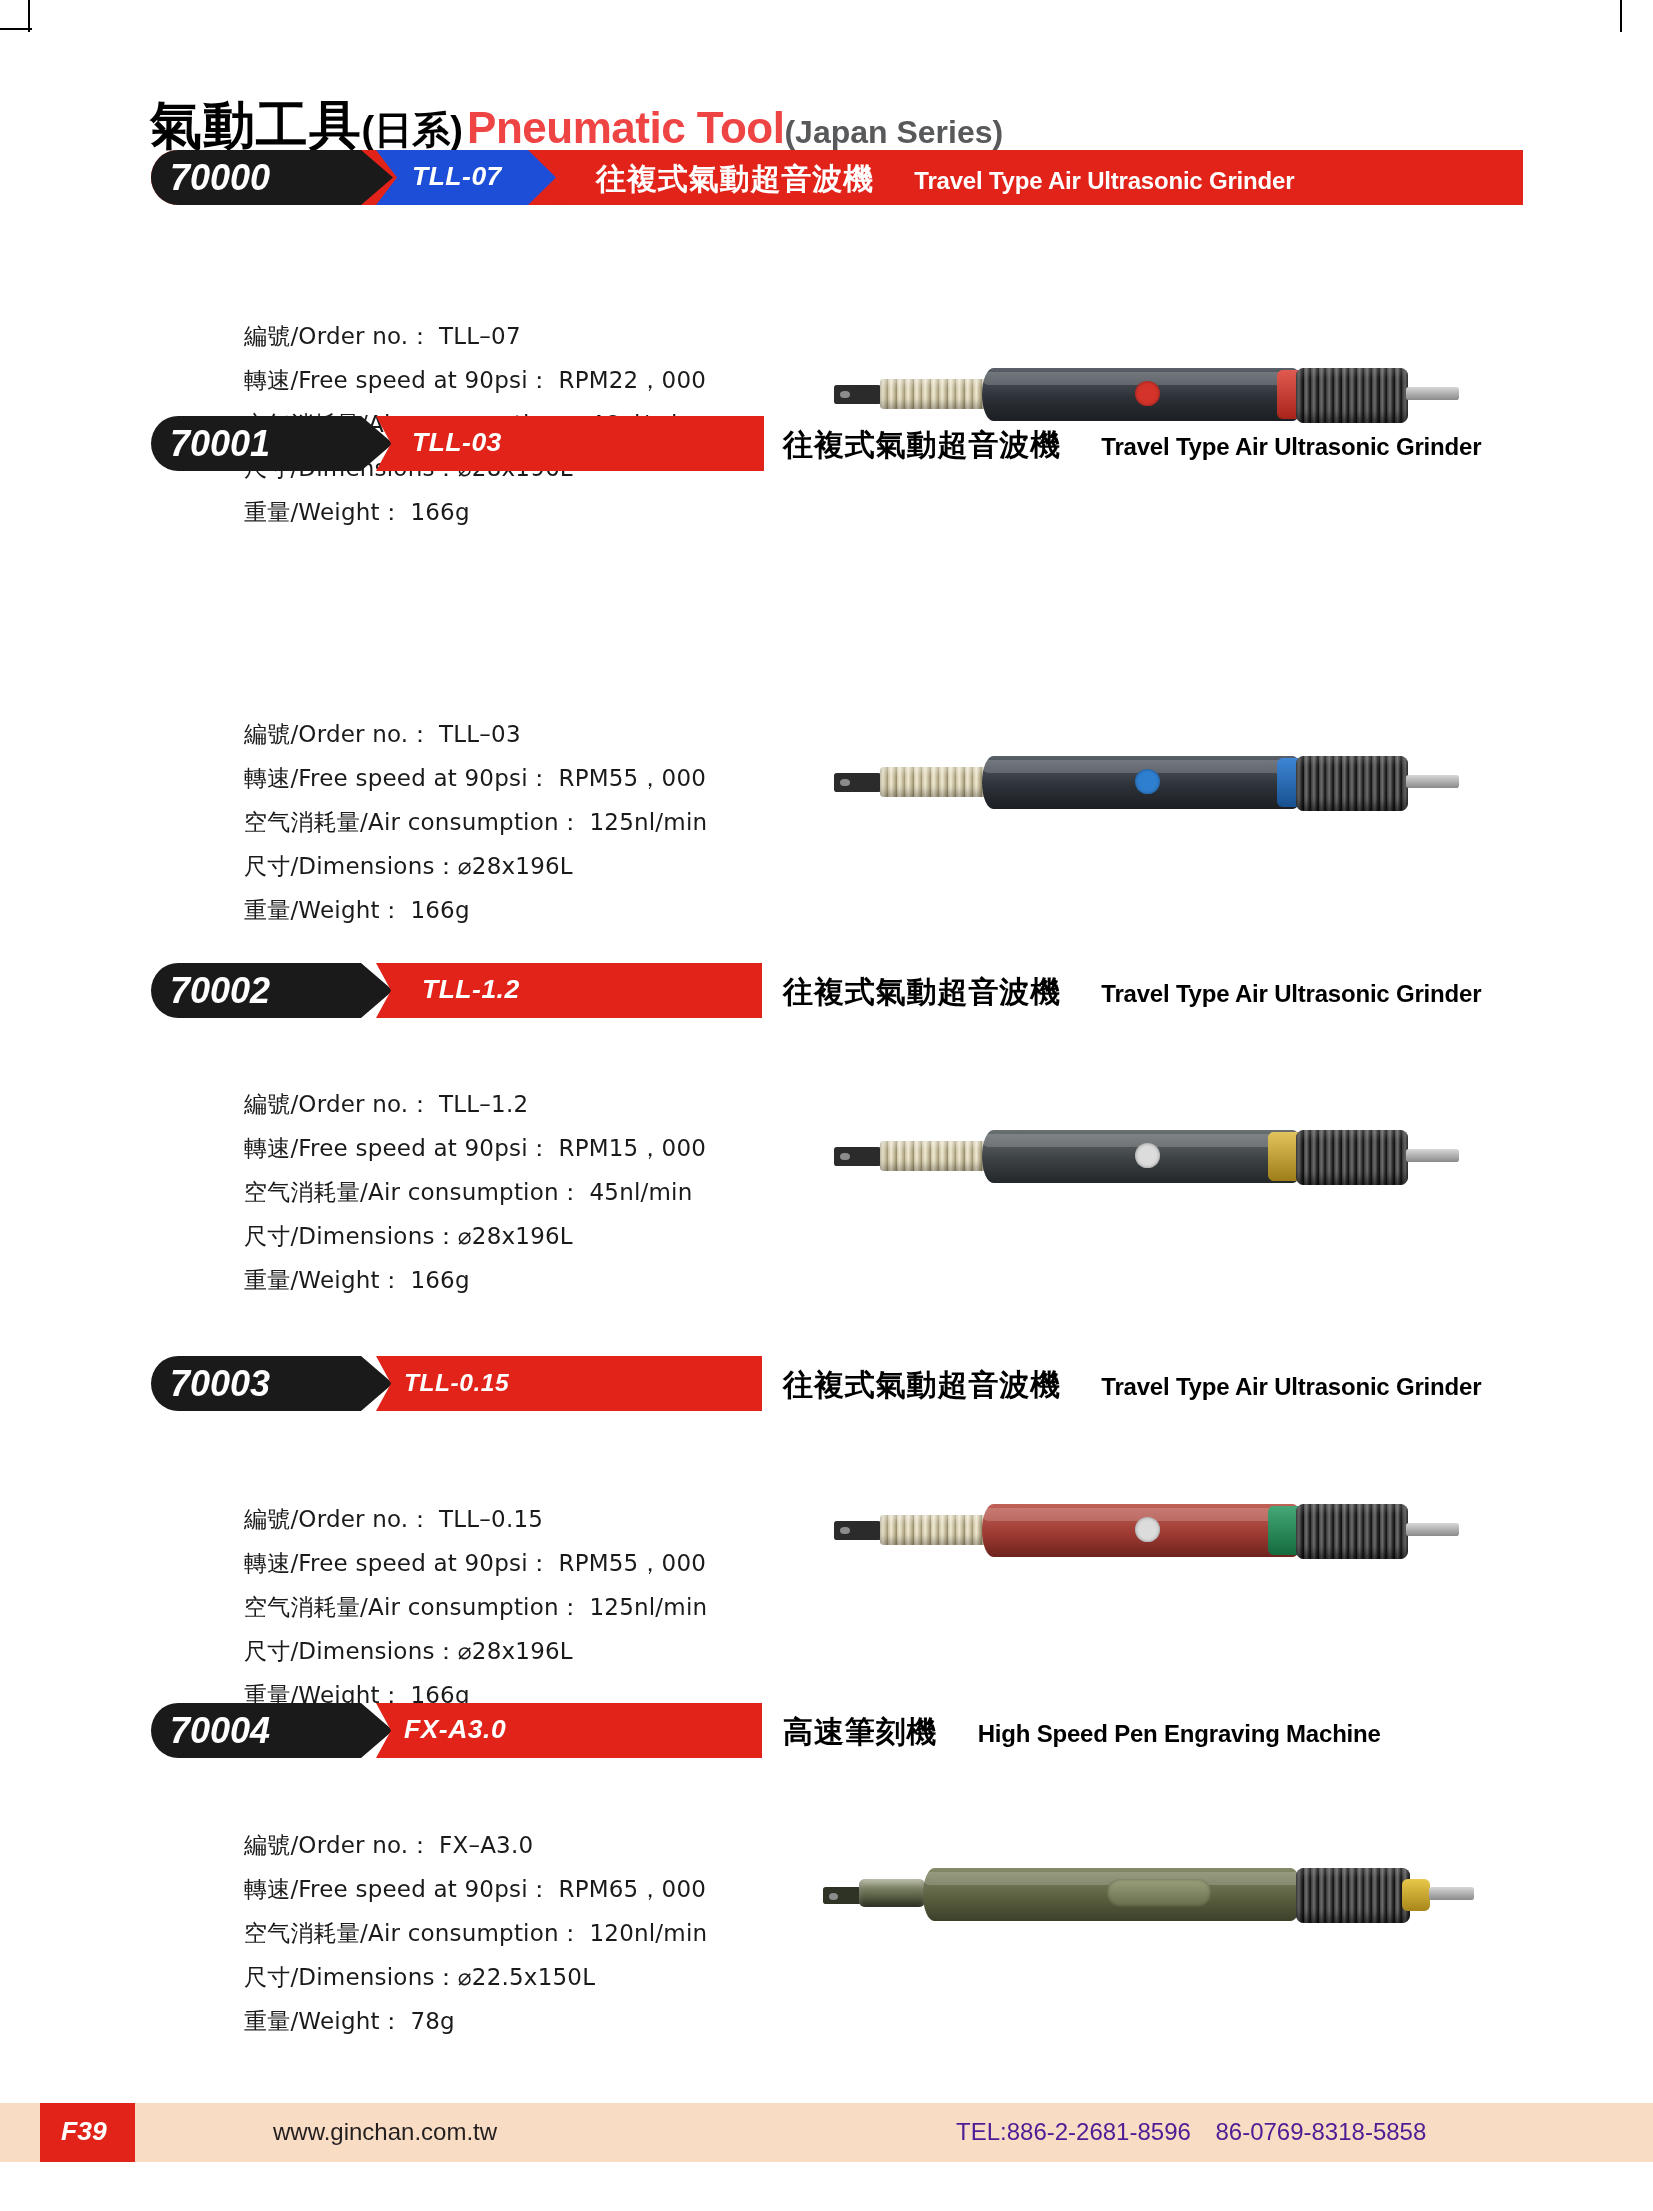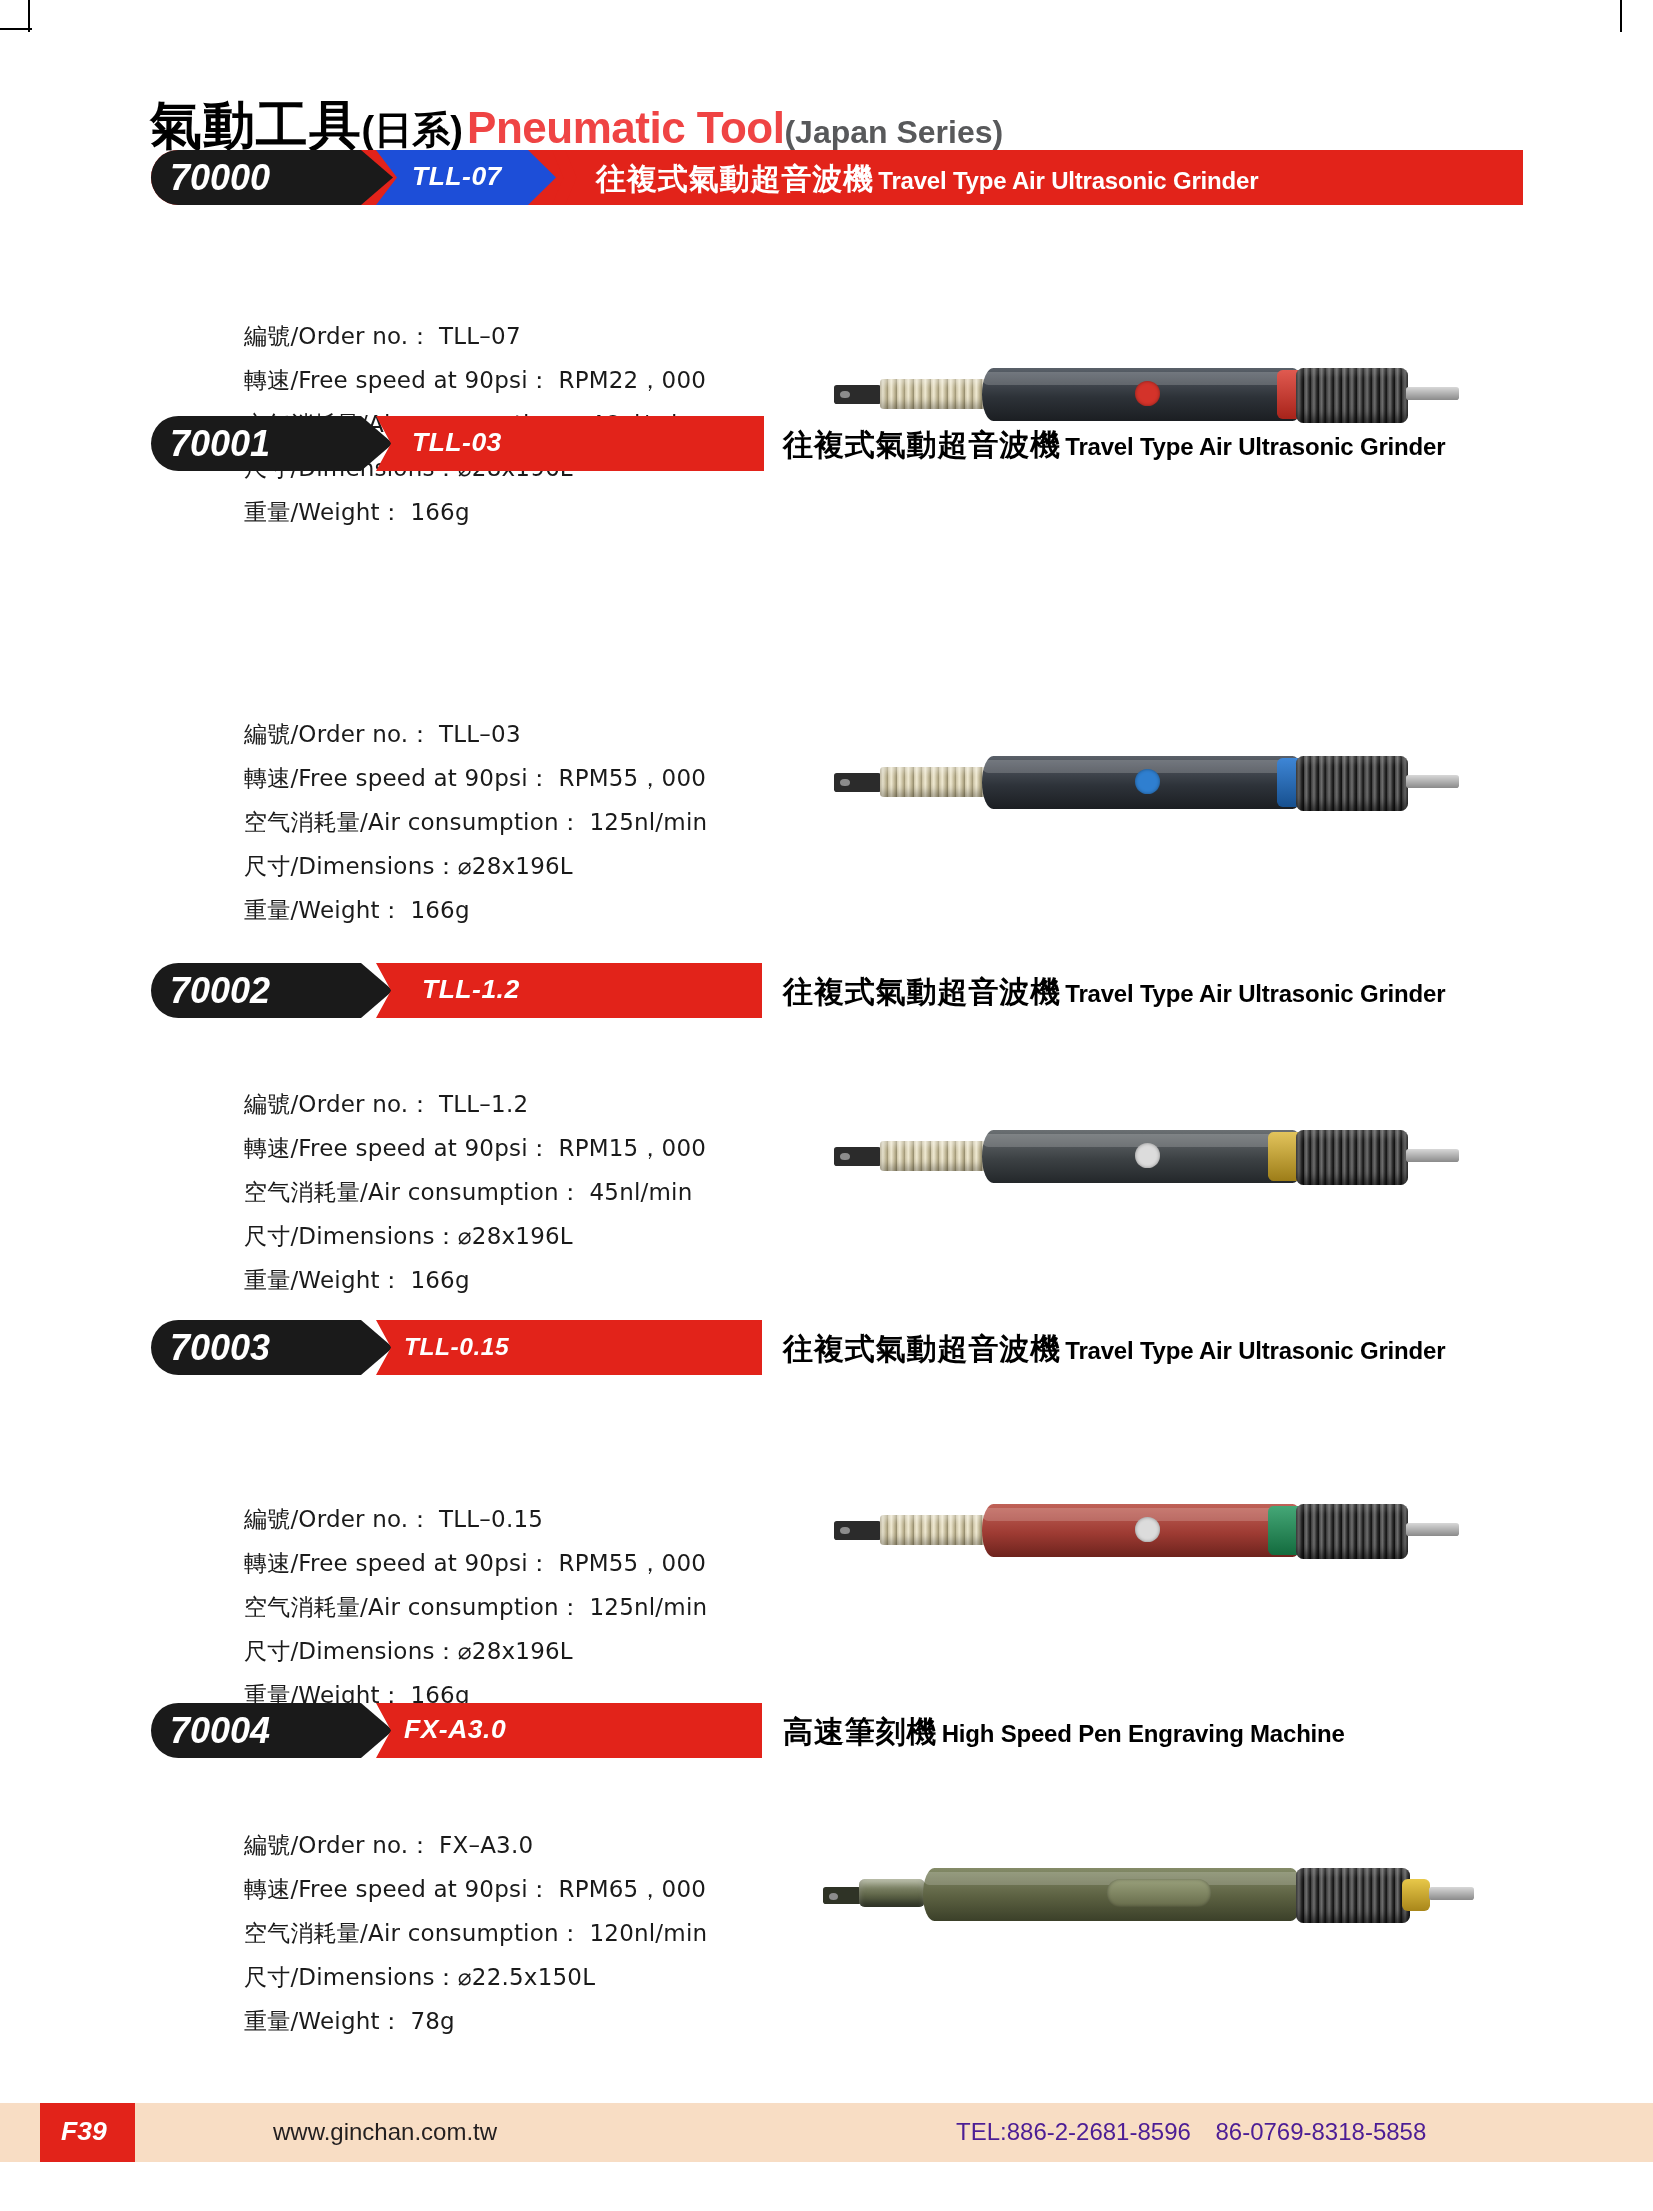--- a/index.html
+++ b/index.html
@@ -148,20 +148,21 @@
     font-weight: bold;
     color: #000;
     letter-spacing: 0.9px;
   }
   .band .title-en {
     font-family: "Liberation Sans", sans-serif;
     font-size: 24px;
     font-weight: bold;
     color: #000;
     letter-spacing: -0.2px;
+    margin-left: 36px;
   }
   .band.on-red .title-cn,
   .band.on-red .title-en {
     color: #ffffff;
   }
 
   
   .specs {
     position: absolute;
     left: 244px;
@@ -411,21 +412,21 @@
   <div class="tool" style="left:823px; top:1088px;">
     <div class="stem"></div>
     <div class="spring"></div>
     <div class="body" style="background:linear-gradient(180deg,#6a6f72,#3c4144 55%,#23272a);"></div>
     <div class="collar" style="left:445px; width:57px; background:linear-gradient(180deg,#e2c45c,#9d7d18);"></div>
     <div class="dot" style="left:312px; background:#dcdcdc;"></div>
     <div class="knurl"></div>
     <div class="tip"></div>
   </div>
 
-  <div class="band" style="top:1320px;">
+  <div class="band" style="top:1356px;">
     <div class="black-tag">
       <span class="code">70003</span>
     </div>
     <div class="black-arrow"></div>
     <div class="red-flag" style="left:225px; width:386px;"></div>
     <div class="red-tag" style="left:225px; width:180px; background:transparent;">
       <span class="model" style="left:28px; top:13.2px; font-size:24.6px;">TLL-0.15</span>
     </div>
     <div class="titles" style="left:632px;">
       <span class="title-cn">往複式氣動超音波機</span>

